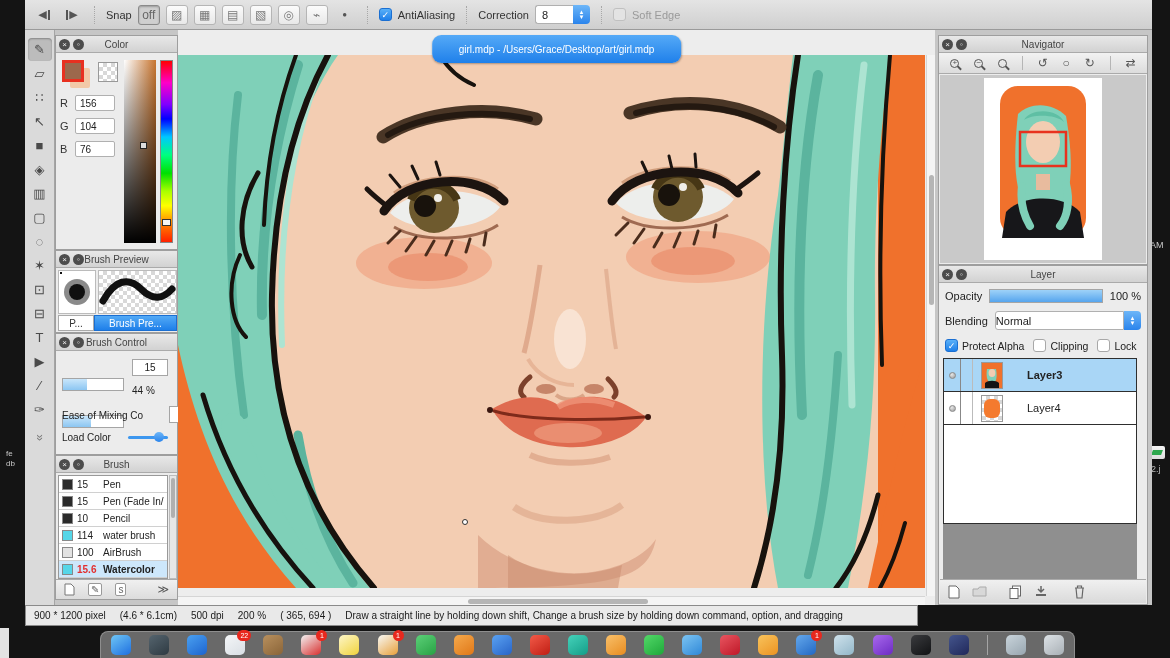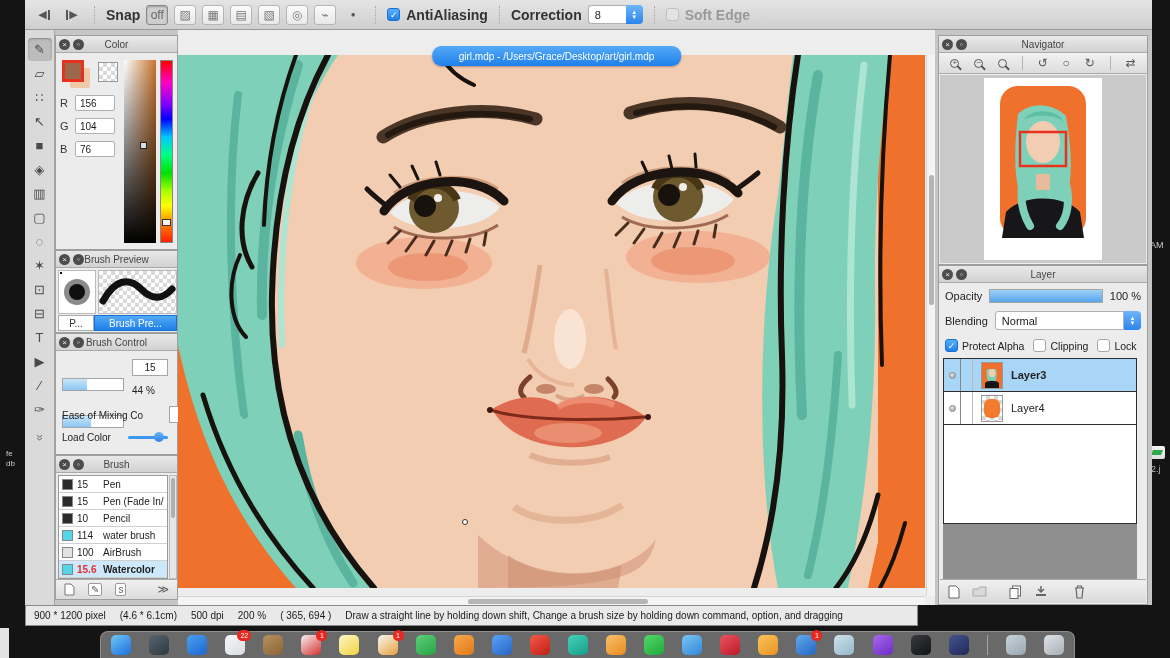--- a/index.html
+++ b/index.html
@@ -16,21 +16,21 @@
     background:linear-gradient(#e4e4e4,#cfcfcf); border-bottom:1px solid #9a9a9a;
     display:flex; align-items:center; gap:6px; padding:0 8px; }
   .tb-sep { width:1px; height:18px; border-left:1px dotted #a8a8a8; margin:0 5px; }
   .tb-btn { min-width:22px; height:20px; display:flex; align-items:center; justify-content:center;
     color:#555; font-size:11px; border-radius:3px; }
   .snap-btn { width:22px; height:20px; border:1px solid #b5b5b5; border-radius:3px;
     background:linear-gradient(#fbfbfb,#e8e8e8); display:flex; align-items:center; justify-content:center;
     color:#777; font-size:12px; }
   .snap-btn.pressed { background:#cfcfcf; border-color:#8a8a8a; box-shadow:inset 0 1px 2px rgba(0,0,0,.25);
     font-size:12px; color:#666; }
-  .tb-label { font-size:14px; color:#333;font-weight:bold; }
+  .tb-label { font-size:11px; color:#333; }
   .tb-label.dim { color:#9a9a9a; }
   .cb { width:13px; height:13px; border-radius:3px; border:1px solid #a8a8a8; background:#fff;
     display:inline-flex; align-items:center; justify-content:center; font-size:9px; color:#fff; }
   .cb.on { background:linear-gradient(#59b0f8,#1e7fe9); border-color:#1a6fd2; }
   .cb.dim { background:#e3e3e3; border-color:#c0c0c0; }
   .stepper-box { display:flex; height:19px; }
   .stepper-val { width:38px; background:#fff; border:1px solid #b0b0b0; border-right:none;
     border-radius:3px 0 0 3px; font-size:11px; color:#222; display:flex; align-items:center; padding-left:6px; }
   .stepper-ud { width:17px; border-radius:0 4px 4px 0; background:linear-gradient(#6db6f8,#2a84ec);
     display:flex; flex-direction:column; align-items:center; justify-content:center; color:#fff;
@@ -100,27 +100,27 @@
   .layer-list { border:1px solid #2e2e2e; background:#fff; }
   .layer-row { height:33px; display:flex; align-items:center; border-bottom:1px solid #2e2e2e;
     background:#fff; font-size:11px; color:#222; position:relative; }
   .layer-row.sel { background:#a9d6f6; font-weight:bold; }
   .vis-col { width:17px; display:flex; align-items:center; justify-content:center; align-self:stretch;
     border-right:1px solid #888; }
   .vis-dot { width:7px; height:7px; border-radius:50%; background:radial-gradient(circle at 35% 30%,#e8e8e8,#9a9a9a);
     border:1px solid #8a8a8a; }
   .clip-col { width:12px; align-self:stretch; border-right:1px solid #bbb; }
   .lthumb { width:22px; height:27px; border:1px solid #999; margin-left:8px; flex:none; }
-  .lname { margin-left:8px; }
+  .lname { margin-left:24px; }
   .licon-bar { height:24px; background:linear-gradient(#f0f0f0,#dadada); border-top:1px solid #aaa;
     display:flex; align-items:center; gap:12px; padding:0 8px; }
 
   
   #canvas-region { left:178px; top:30px; width:757px; height:575px; background:#ededed; }
-  #doc-title { top:16px; left:50%; transform:translateX(-50%); height:20px; padding:0 27px;
+  #doc-title { top:5px; left:50%; transform:translateX(-50%); height:28px; padding:0 27px;
     background:linear-gradient(#55aaf7,#1f80ea); border-radius:9px; color:#fff; font-size:10px;
     display:flex; align-items:center; white-space:nowrap; box-shadow:0 1px 2px rgba(0,0,0,.3); z-index:5; }
   #hscroll { left:0; right:10px; bottom:0; height:9px; background:#f4f4f4; border-top:1px solid #d5d5d5; }
   #hscroll .thumb { position:absolute; left:290px; width:180px; top:2px; height:5px; border-radius:3px; background:#b5b5b5; }
   #vscroll { right:0; top:25px; bottom:9px; width:9px; background:#f4f4f4; border-left:1px solid #d5d5d5; }
   #vscroll .thumb { position:absolute; top:120px; height:130px; left:2px; width:5px; border-radius:3px; background:#b5b5b5; }
 
   
   #status-bar { left:25px; top:605px; width:893px; height:21px; background:#e9e9e9;
     border:1px solid #8a8a8a; display:flex; align-items:center; gap:14px; padding:0 8px;
@@ -487,21 +487,21 @@
     <div class="lp-row" style="margin:6px 6px 0;">
       <span>Opacity</span>
       <div class="hslider" style="flex:1; margin:0 7px; height:14px;">
           <div class="fill" style="width:100%; background:linear-gradient(#9ed2f8,#56a5ee);"></div>
         </div>
       <span>100 %</span>
     </div>
     <div class="lp-row" style="margin:8px 6px 0;">
       <span>Blending</span>
       <div style="flex:1; margin-left:7px; height:19px; display:flex;">
-        <div style="flex:1; background:#fff; border:1px solid #b0b0b0; border-radius:3px 0 0 3px; font-size:11px; display:flex; align-items:center; padding-left:6px;">Normal</div>
+        <div style="flex:1; background:#fff; border:1px solid #b0b0b0; border-radius:3px 0 0 3px; font-size:11px; display:flex; align-items:center; ">Normal</div>
         <div class="stepper-ud">
             <span>▲</span>
             <span>▼</span>
           </div>
       </div>
     </div>
     <div class="lp-row" style="margin:9px 6px 0; gap:4px; font-size:10.5px;">
       <span class="cb on">✓</span>
       <span>Protect Alpha</span>
       <span class="cb" style="margin-left:5px;"></span>

